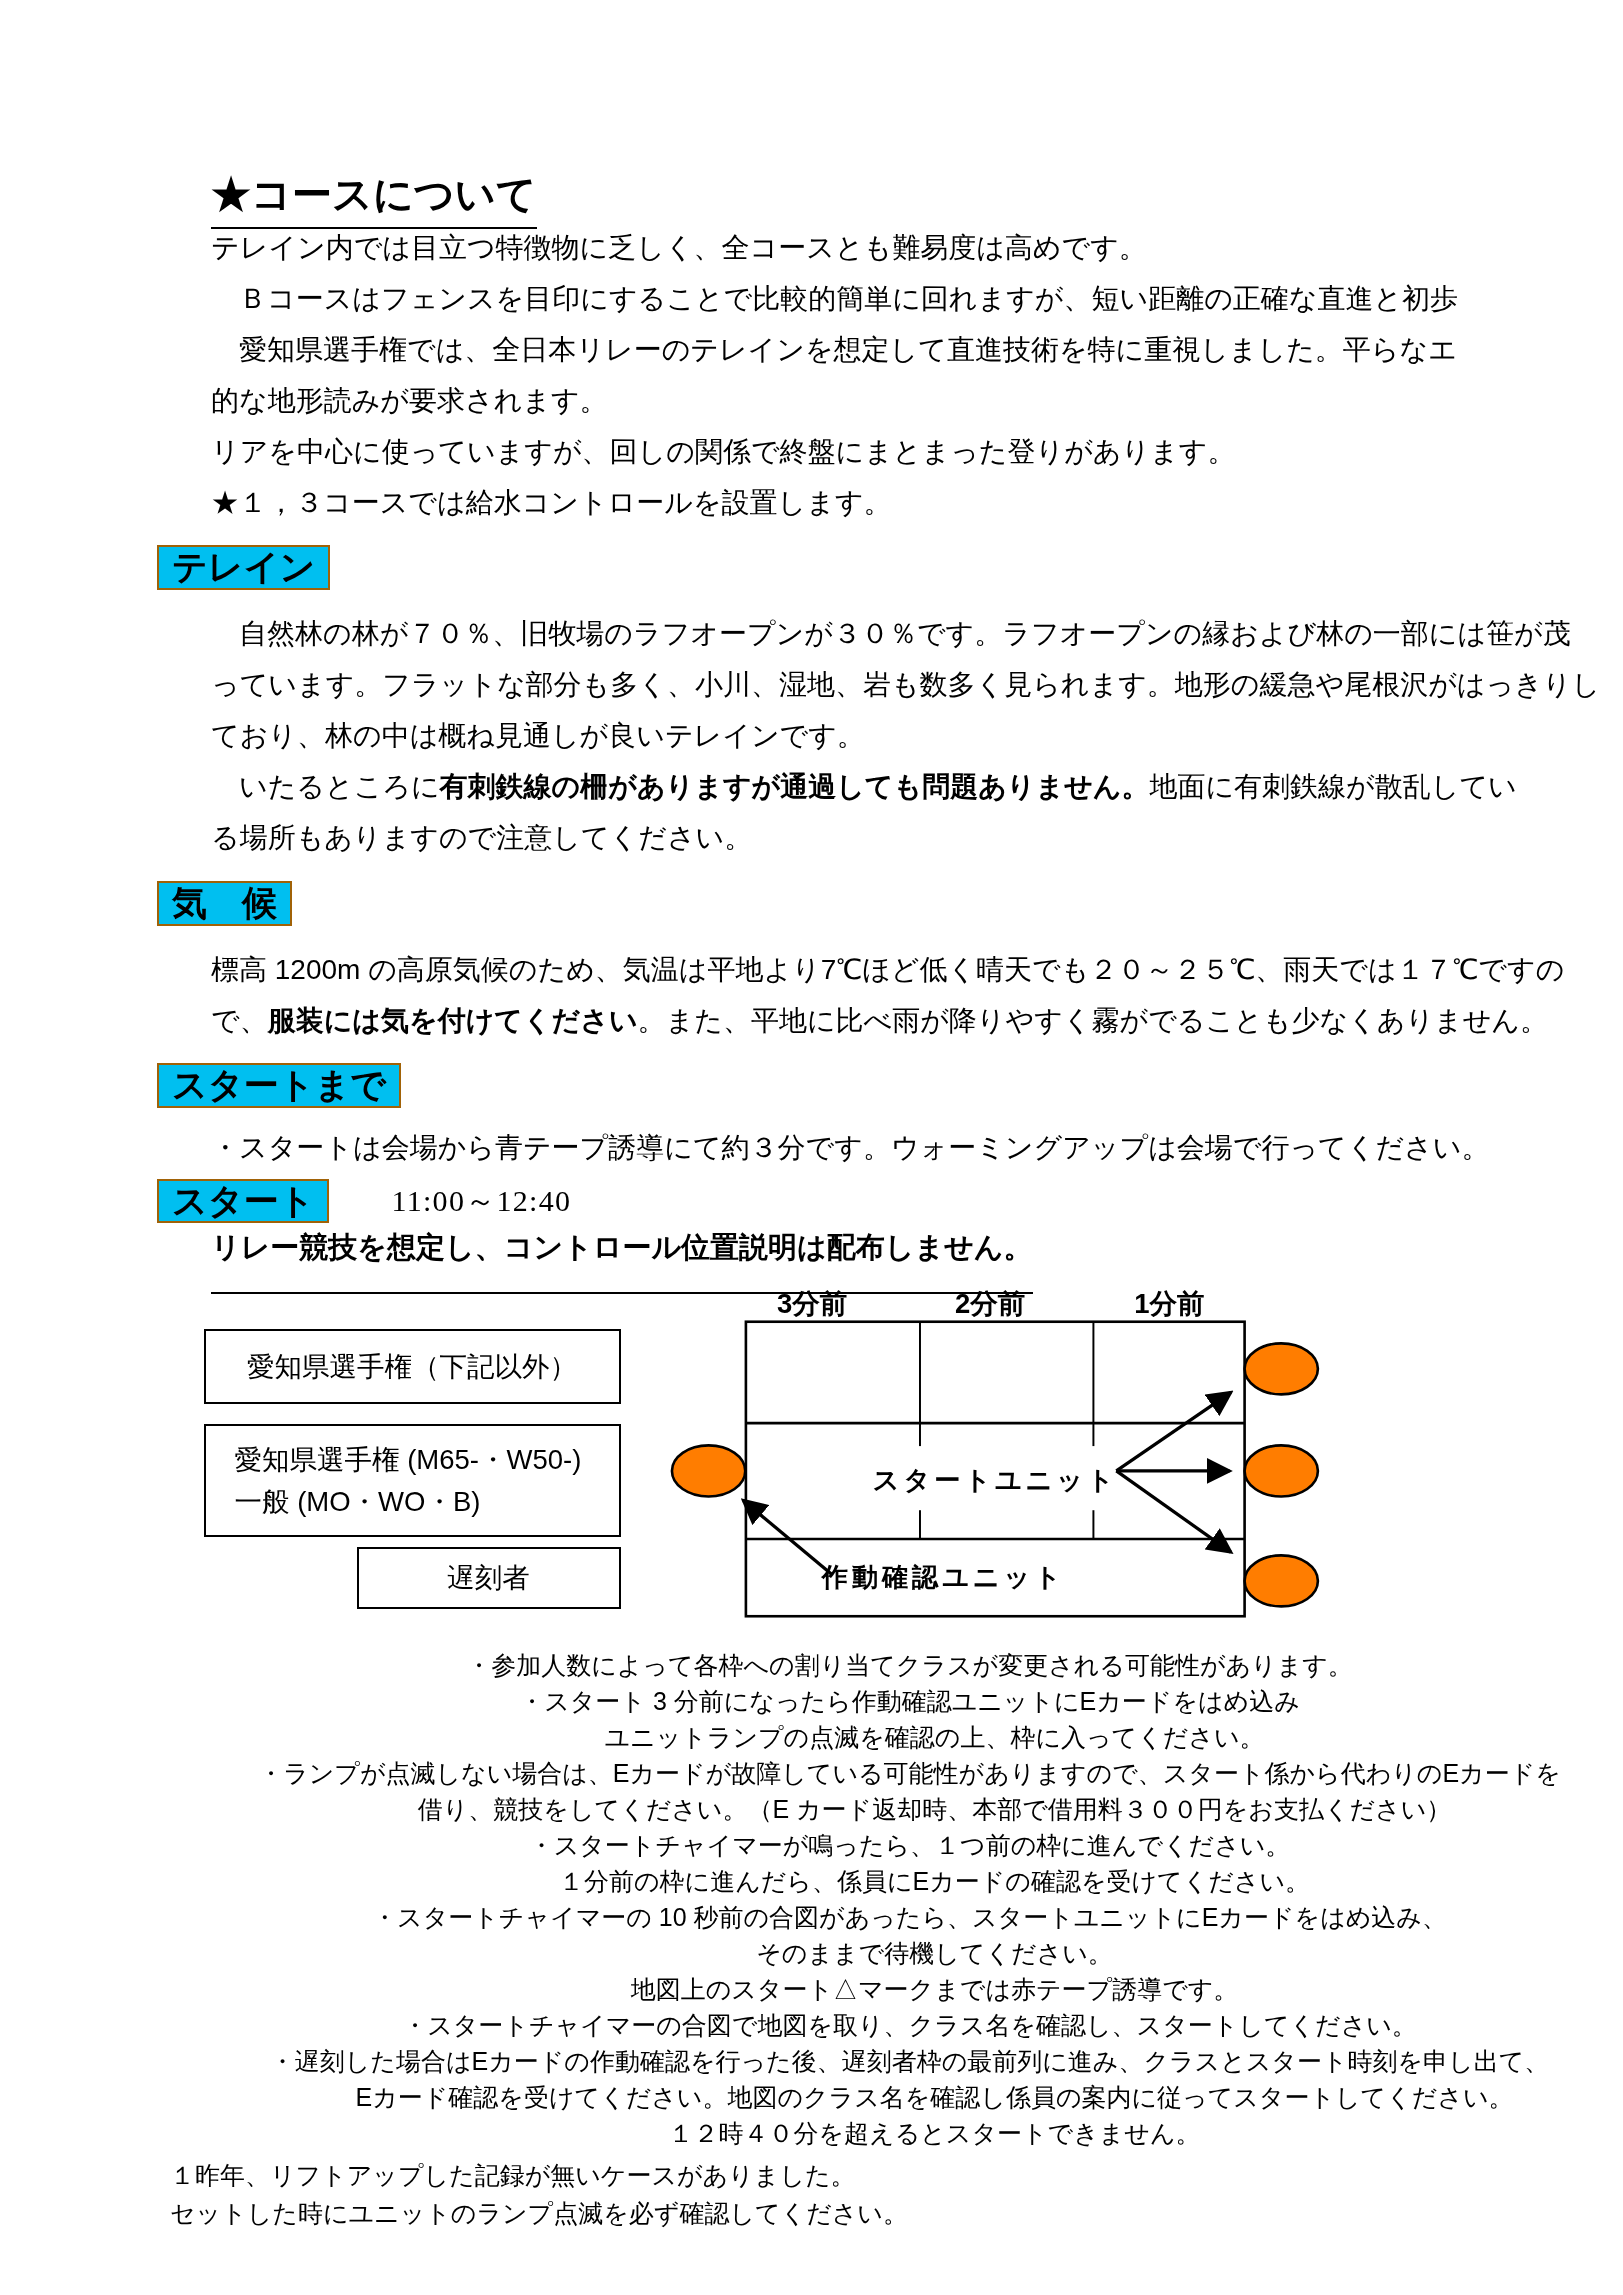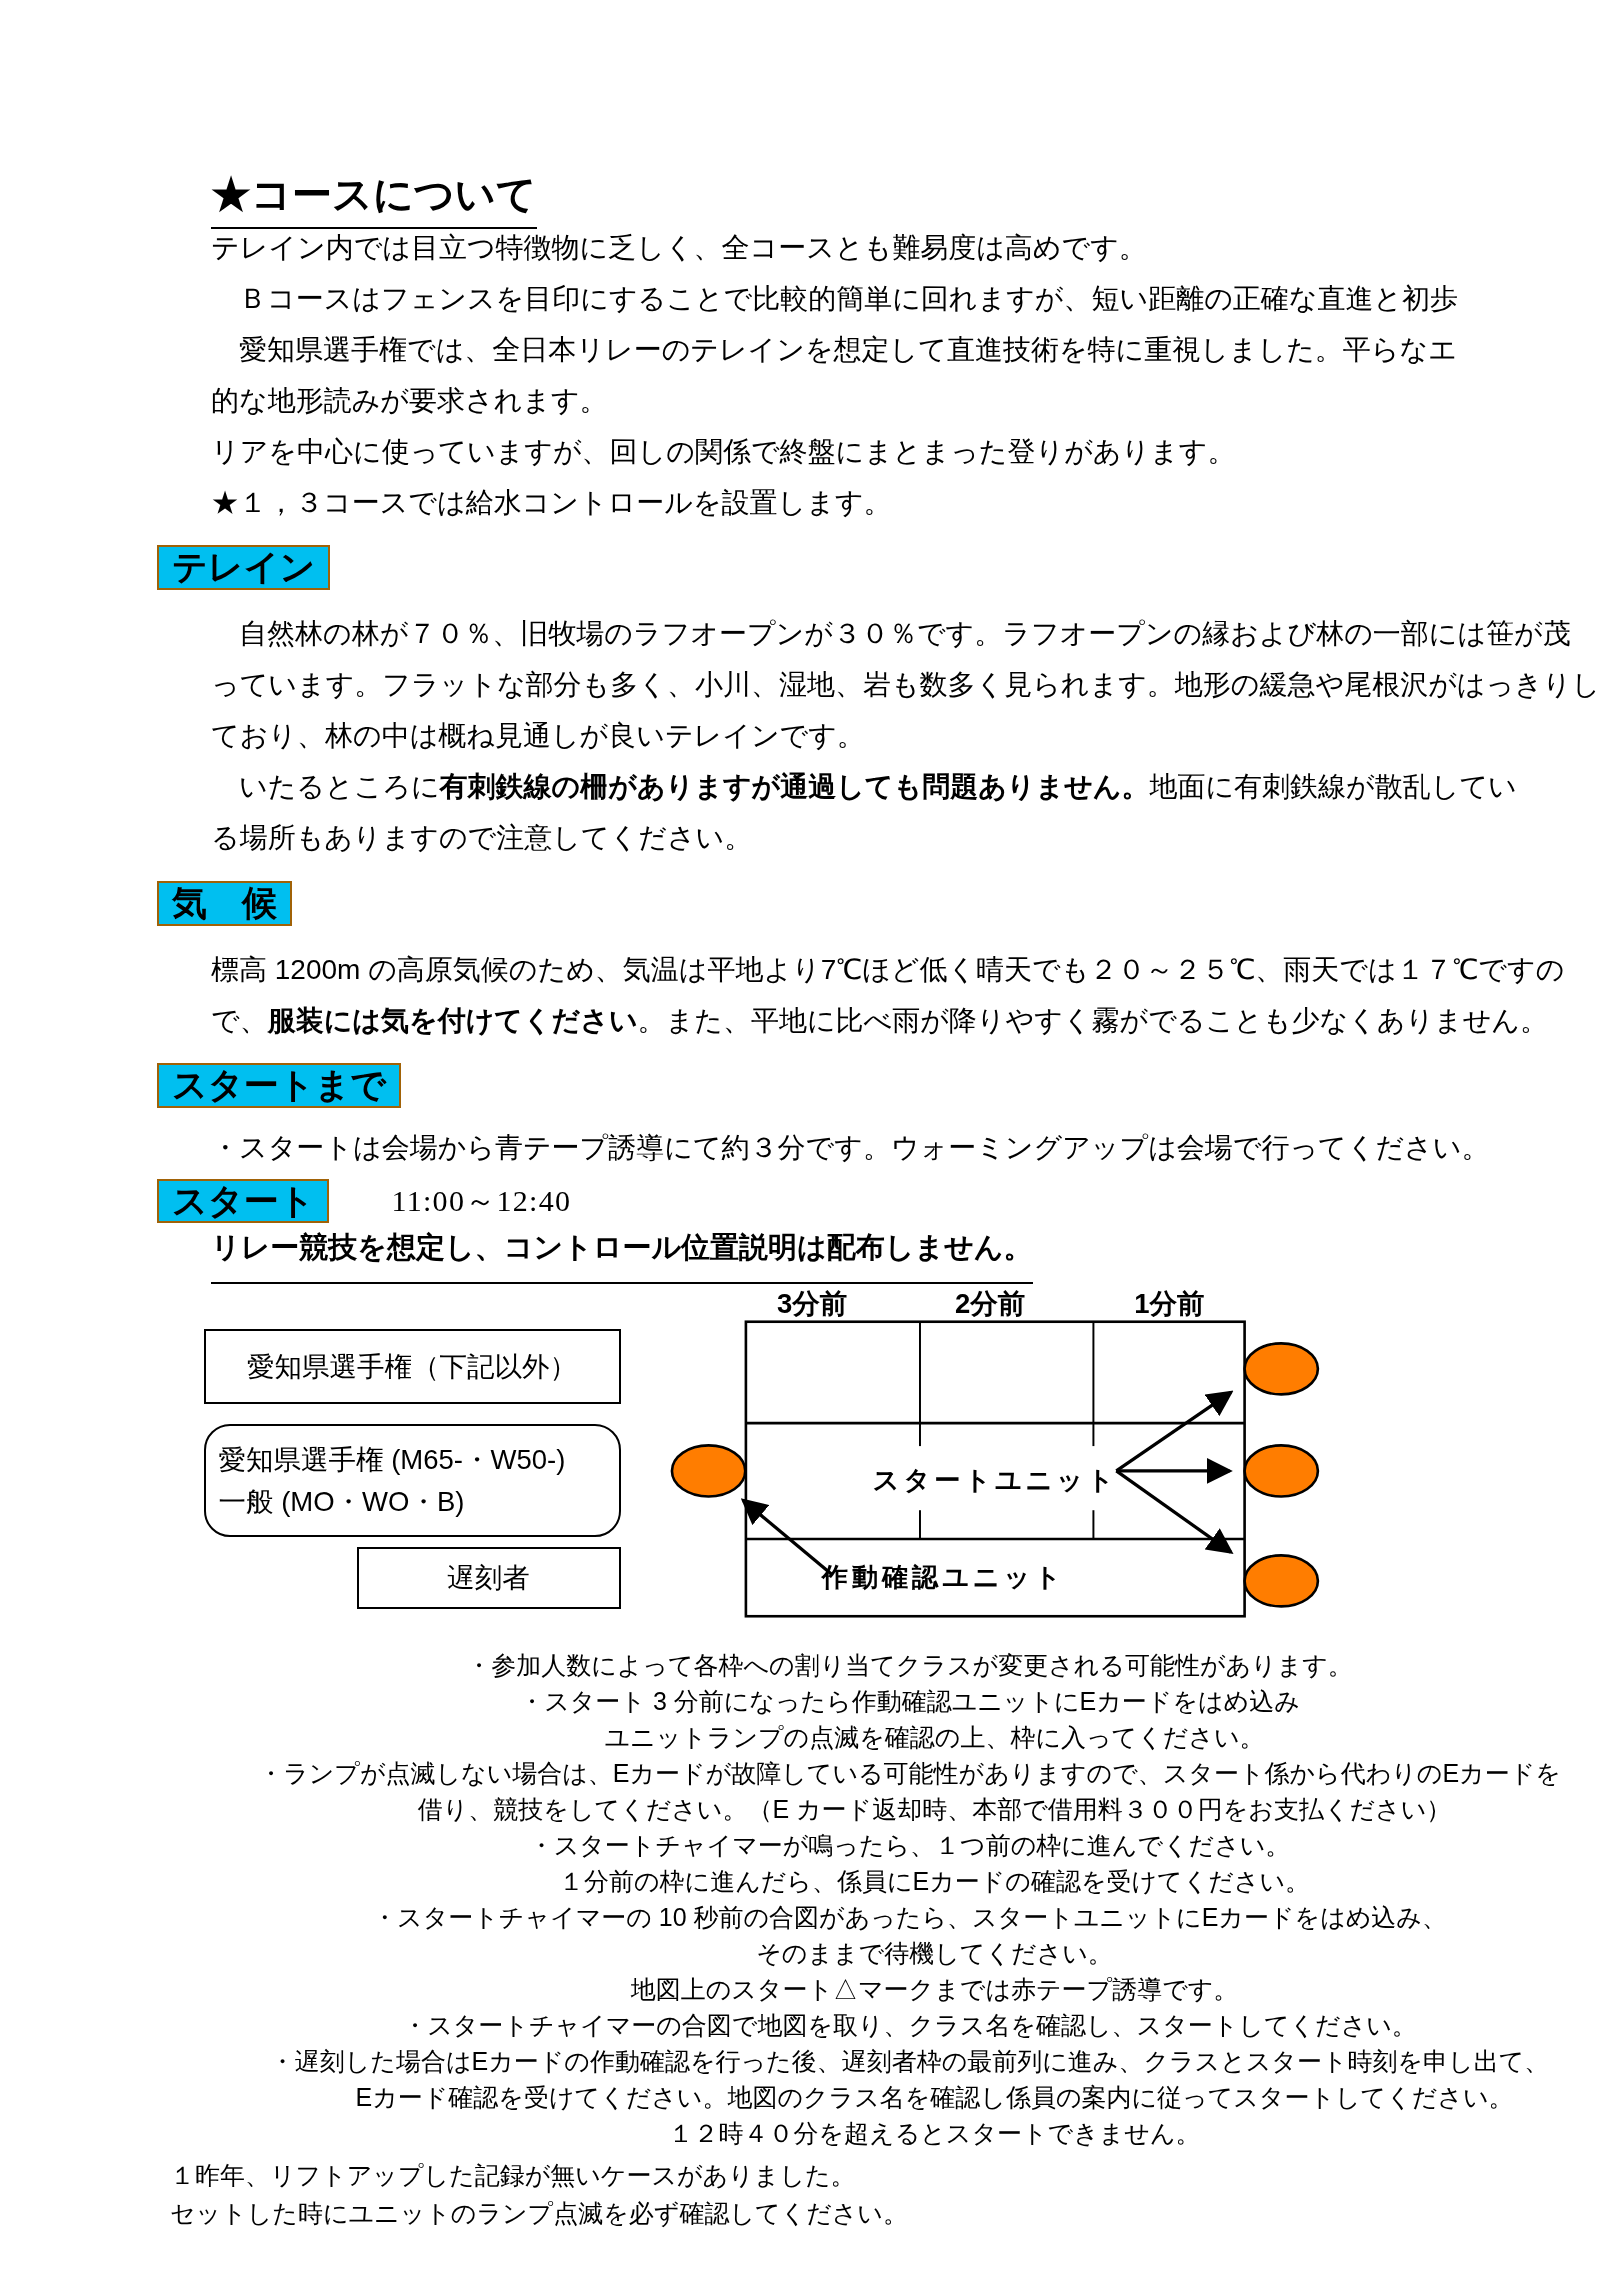--- a/index.html
+++ b/index.html
@@ -21,27 +21,27 @@
     font-size:35px; font-weight:bold; padding:1px 13px; line-height:1.1;
   }
   .start-row { margin-top:3.9px; height:48px; display:flex; align-items:center; }
   .start-time {
     font-family:"Liberation Serif", serif; font-size:30px; margin-left:62px;
     letter-spacing:1.3px;
   }
   .note-line { margin-left:54px; margin-top:2.6px; height:52px; }
   .note-line .u2 {
     display:inline-block; font-size:29px; font-weight:bold;
-    border-bottom:2.6px solid #000; padding-bottom:14px;
+    border-bottom:2.6px solid #000; padding-bottom:24px;
   }
   .diagram { position:relative; width:1322px; height:357px; margin-left:-6.5px; margin-top:1.3px; }
   .diagram svg { position:absolute; left:0; top:0; }
   .cbox { position:absolute; border:2.6px solid #000; background:#fff; font-size:27.5px; box-sizing:border-box; white-space:nowrap; }
   .cbox-center { display:flex; align-items:center; justify-content:center; }
-  .cbox-lines { padding:13px 0 0 13px; line-height:42px;border-radius:26px; }
+  .cbox-lines { padding:13px 0 0 29px; line-height:42px; }
   .notes { margin-left:39px; margin-top:9.2px;text-align:center; }
   .note-item { font-size:25px; line-height:36px; white-space:nowrap; }
   .footer { margin-left:13px; margin-top:5.2px; }
   .footer-line { font-size:25px; line-height:38px; white-space:nowrap; }
   svg text { font-family:"Liberation Sans", sans-serif; }
 </style>
 </head>
 <body>
 
 <div class="page">

